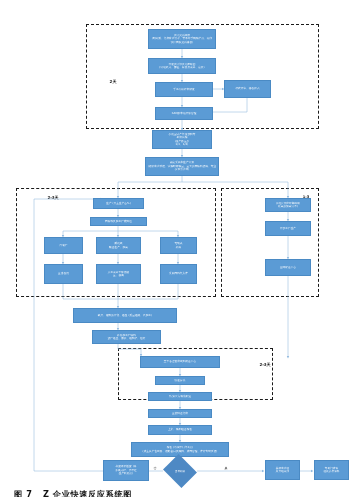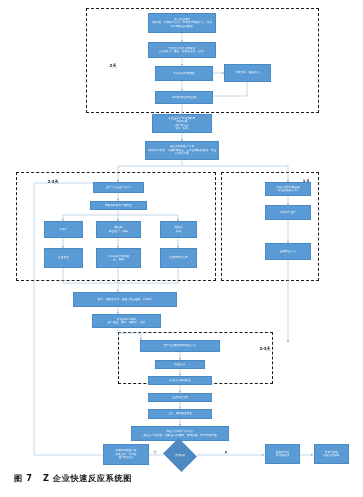--- a/index.html
+++ b/index.html
@@ -3,21 +3,21 @@
 <meta charset="utf-8">
 <style>
   html,body{margin:0;padding:0;}
   body{
     width:363px;height:497px;
     background:#ffffff;
     font-family:"DejaVu Sans","Liberation Sans",sans-serif;
     position:relative;
     overflow:hidden;
   }
-  #canvas{position:absolute;left:0;top:0;width:363px;height:386px;}
+  #canvas{position:absolute;left:0;top:16px;width:363px;height:386px;}
   .box{
     position:absolute;
     background:#5b9bd5;
     color:#ffffff;
     border:0.5px solid #4a8ac4;
     box-sizing:border-box;
     display:flex;align-items:center;justify-content:center;
     text-align:center;
     font-size:2.6px;
     line-height:1.32;

